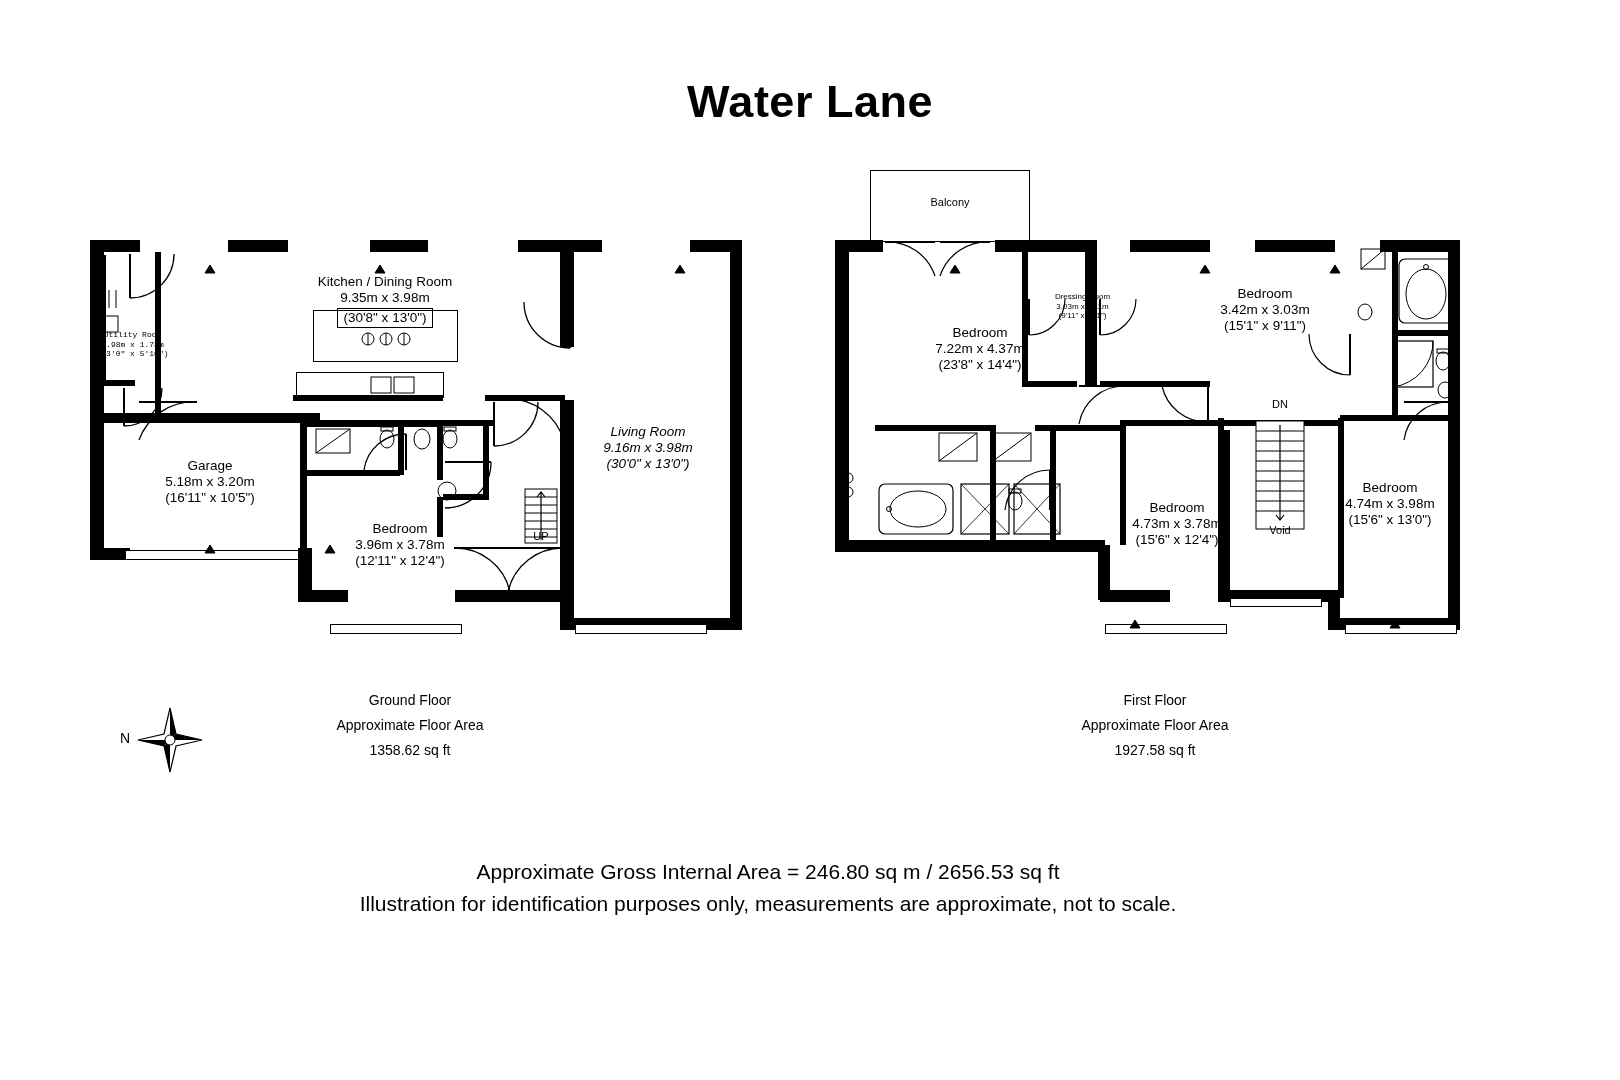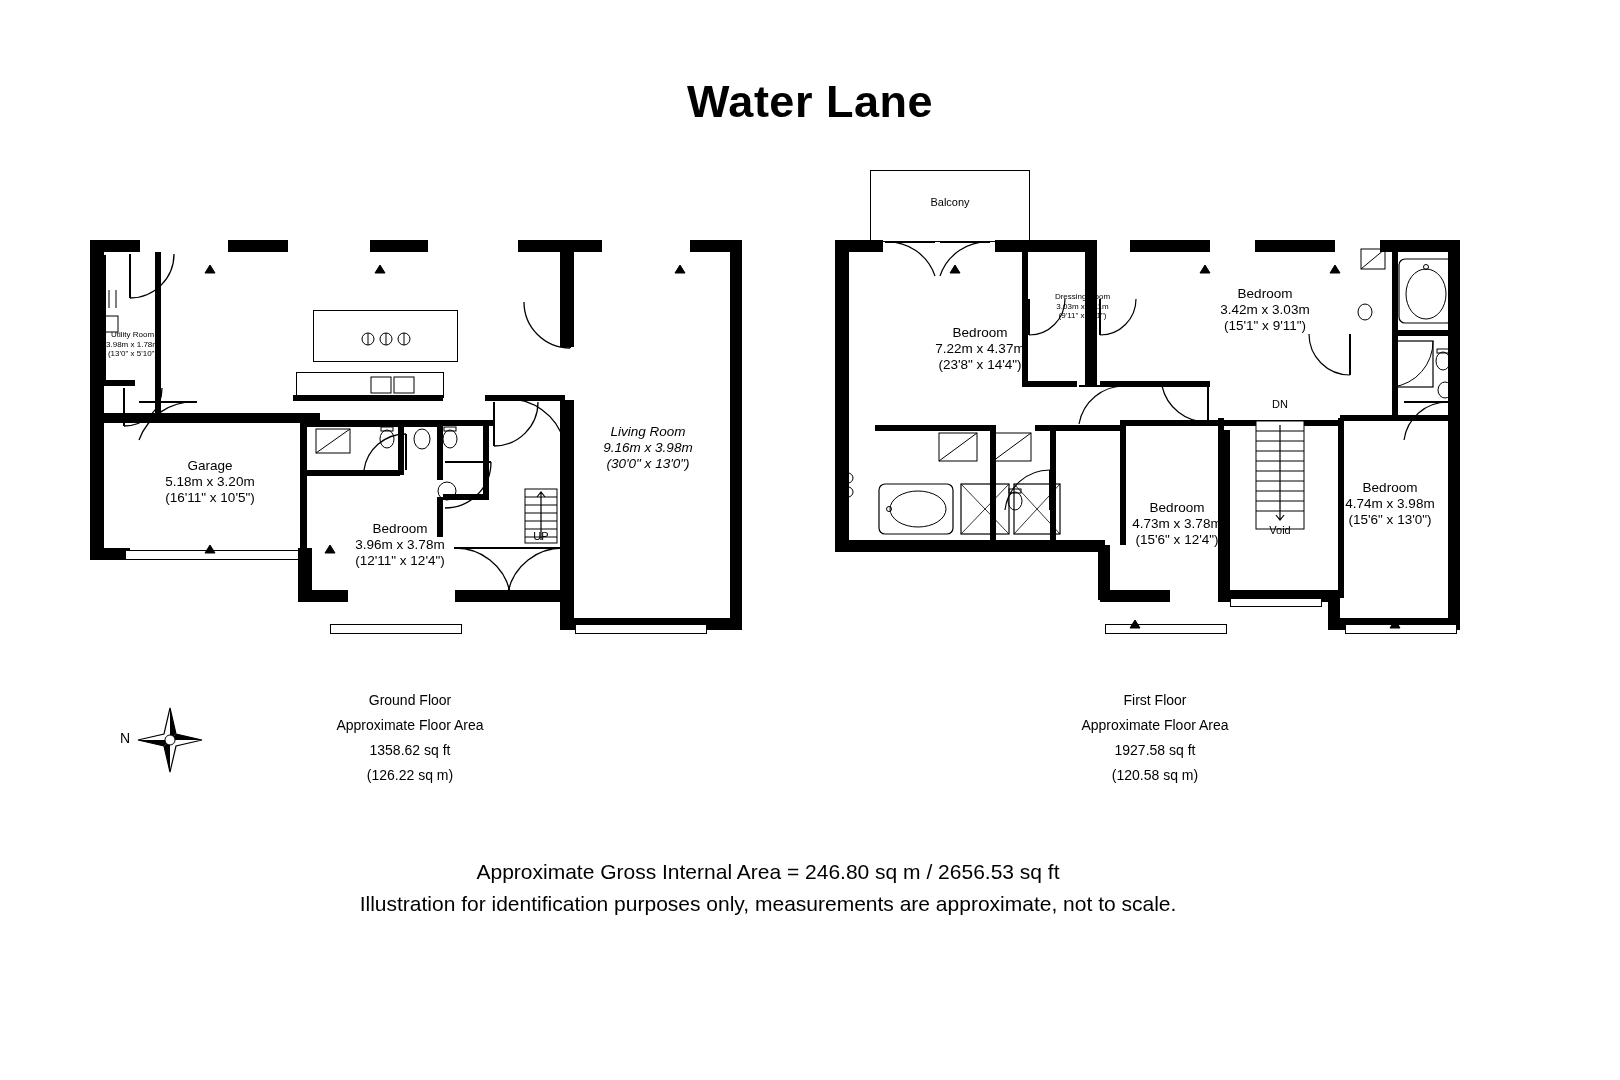--- a/index.html
+++ b/index.html
@@ -229,22 +229,27 @@
     <line x1="1" y1="9" x2="33" y2="9" stroke="#000" stroke-width="1"></line>
     <line x1="1" y1="17" x2="33" y2="17" stroke="#000" stroke-width="1"></line>
     <line x1="1" y1="25" x2="33" y2="25" stroke="#000" stroke-width="1"></line>
     <line x1="1" y1="33" x2="33" y2="33" stroke="#000" stroke-width="1"></line>
     <line x1="1" y1="41" x2="33" y2="41" stroke="#000" stroke-width="1"></line>
     <line x1="1" y1="49" x2="33" y2="49" stroke="#000" stroke-width="1"></line>
     <path d="M17 52 L17 4 M13 9 L17 4 L21 9" stroke="#000" stroke-width="1.2" fill="none"></path>
   </svg>
   <div class="label med" style="left:520px;top:530px;width:42px;">UP</div>
 
-
-  <div class="label tiny" style="left:85px;top:330px;width:95px;">
+  <div class="label" style="left:245px;top:274px;width:280px;">
+    <div>Kitchen / Dining Room</div>
+    <div>9.35m x 3.98m</div>
+    <div style="margin-top:2px;"><span class="boxed">(30'8" x 13'0")</span></div>
+  </div>
+
+  <div class="label tiny" style="left:85px;top:330px;width:95px;font-family:Liberation Mono, monospace;">
     <div>Utility Room</div>
     <div>3.98m x 1.78m</div>
     <div>(13'0" x 5'10")</div>
   </div>
 
   <div class="label" style="left:110px;top:458px;width:200px;">
     <div>Garage</div>
     <div>5.18m x 3.20m</div>
     <div>(16'11" x 10'5")</div>
   </div>
@@ -470,24 +475,22 @@
       <circle cx="0" cy="0" r="5" fill="#fff" stroke="#000" stroke-width="1"></circle>
     </g>
   </svg>
   <div class="compass-n">N</div>
 </div>
 
 <div class="floor-caption" style="left:200px;top:688px;">
   <div>Ground Floor</div>
   <div>Approximate Floor Area</div>
   <div>1358.62 sq ft</div>
-  <div>(126.22 sq m)</div>
 </div>
 
 <div class="floor-caption" style="left:945px;top:688px;">
   <div>First Floor</div>
   <div>Approximate Floor Area</div>
   <div>1927.58 sq ft</div>
-  <div>(120.58 sq m)</div>
 </div>
 
 <div class="footer" style="top:856px;">Approximate Gross Internal Area = 246.80 sq m / 2656.53 sq ft</div>
 <div class="footer" style="top:888px;">Illustration for identification purposes only, measurements are approximate, not to scale.</div>
 
 </body></html>

